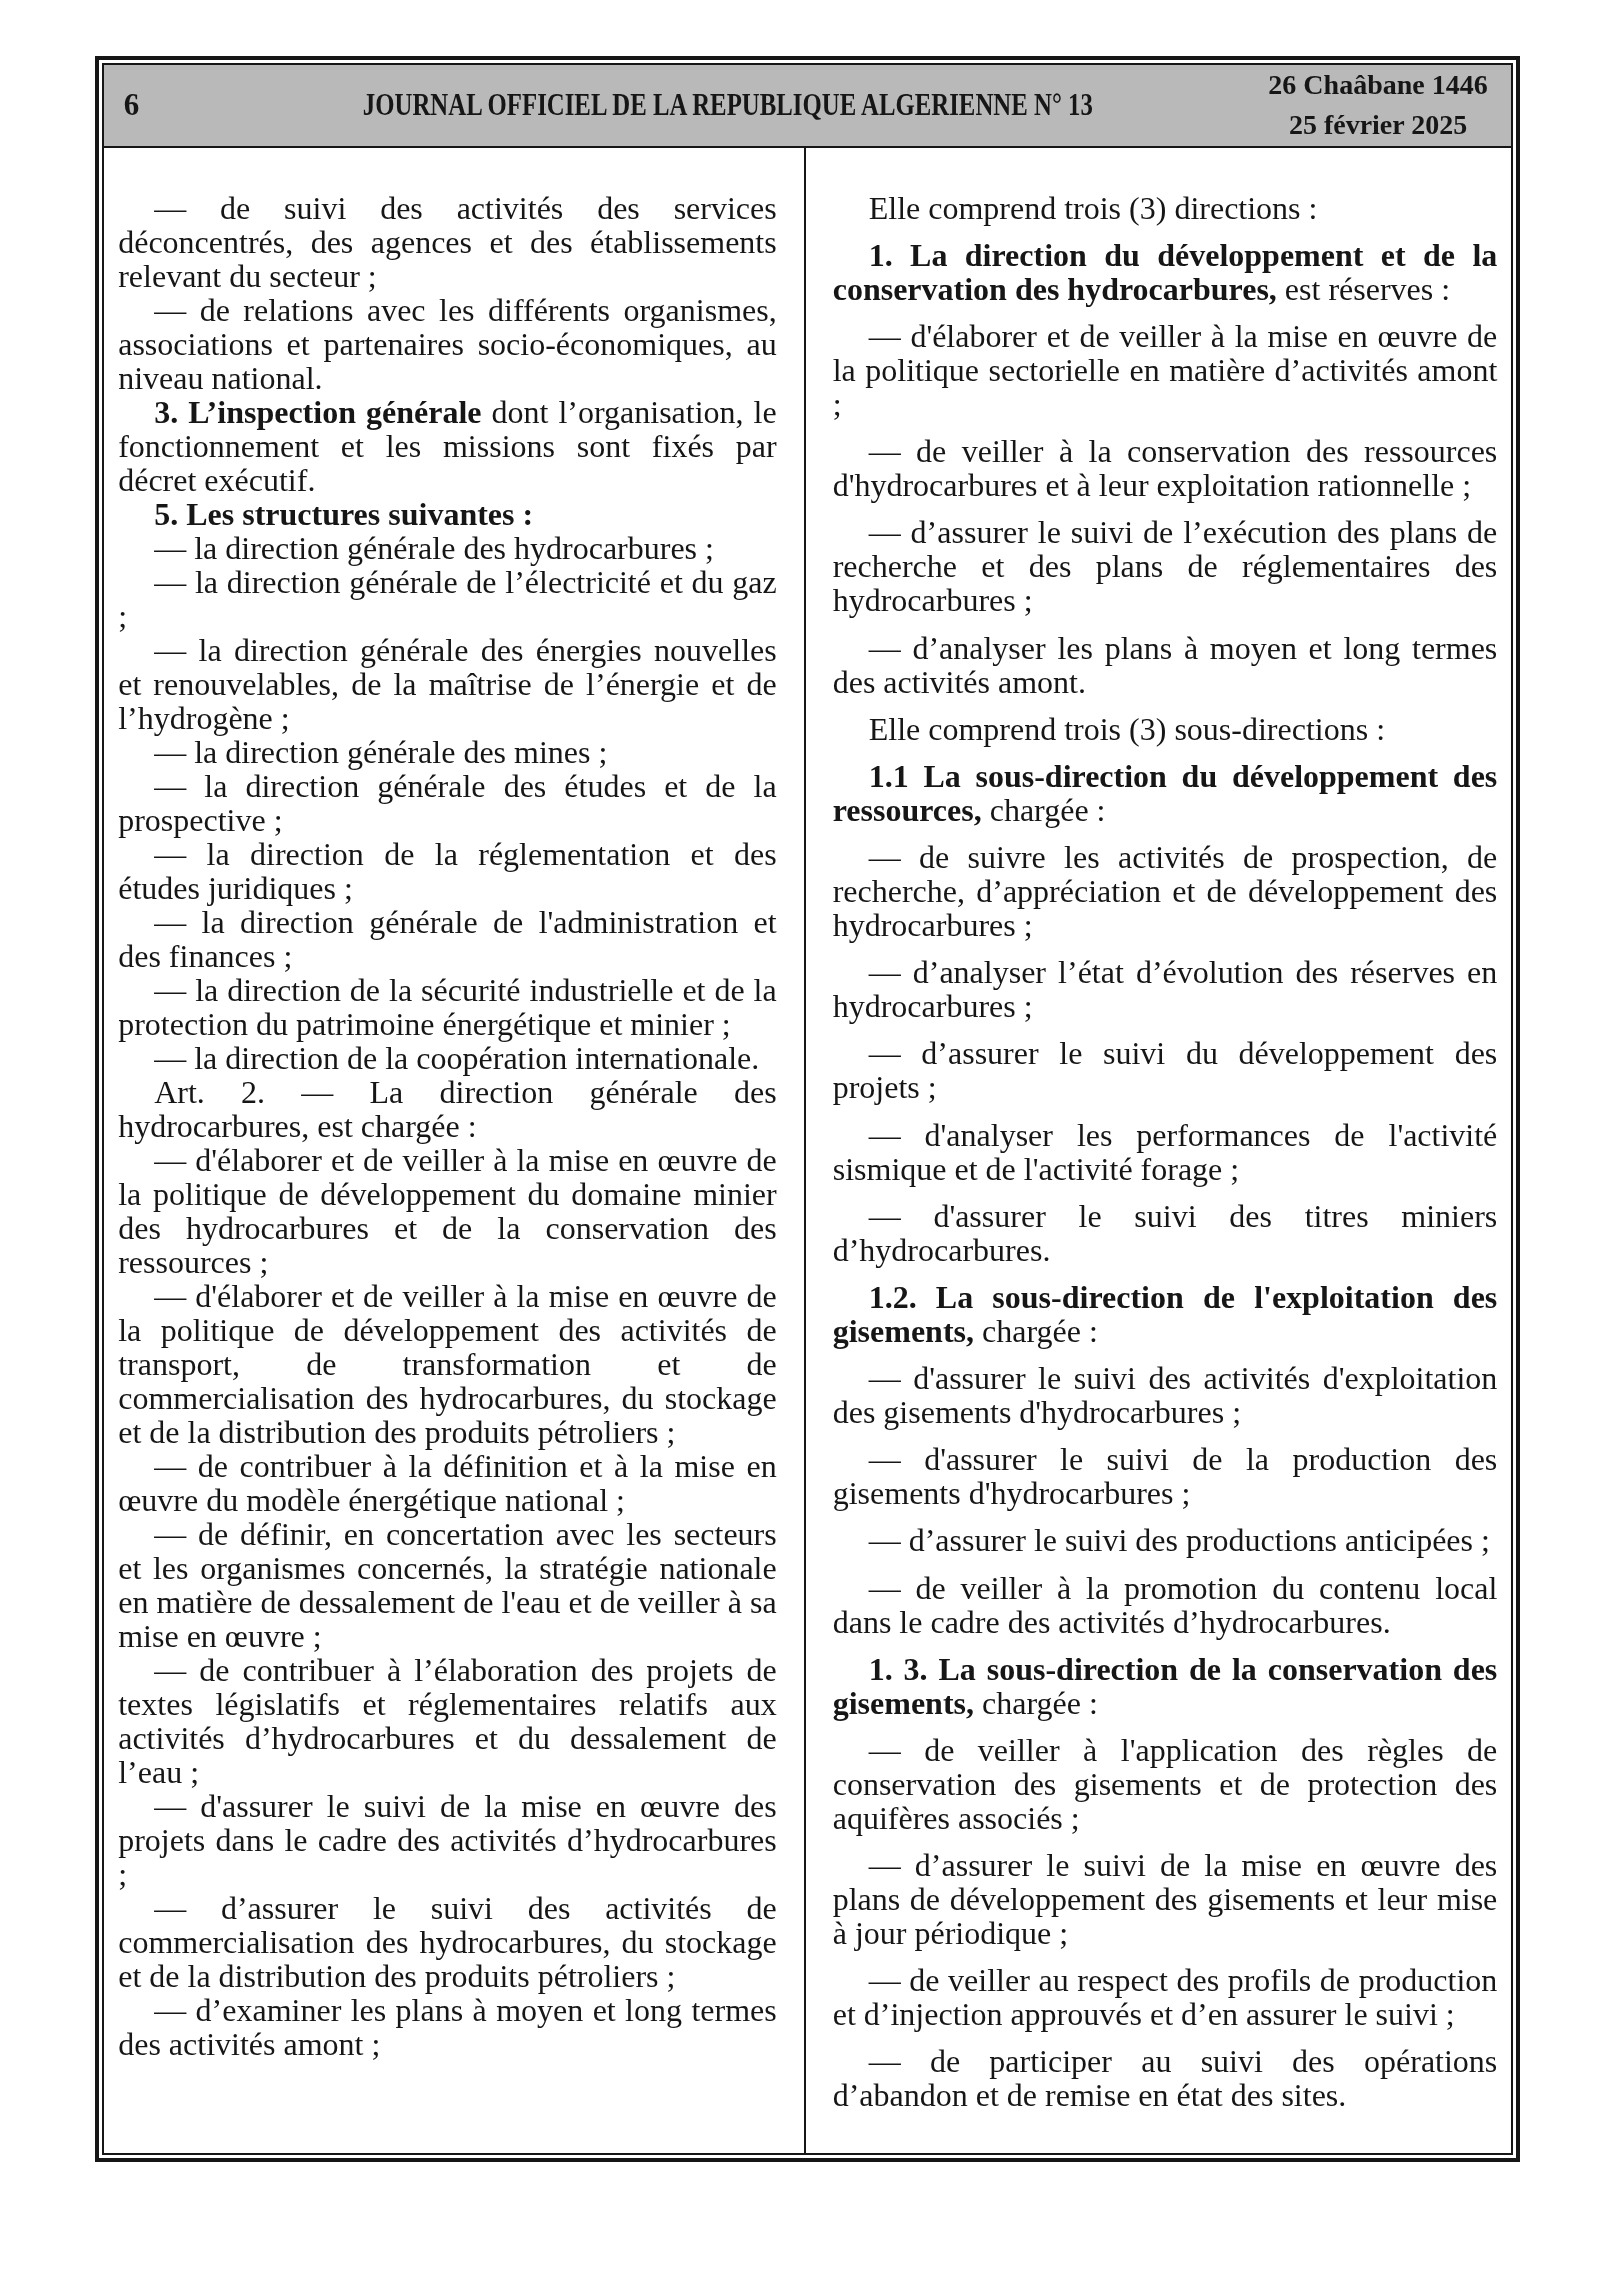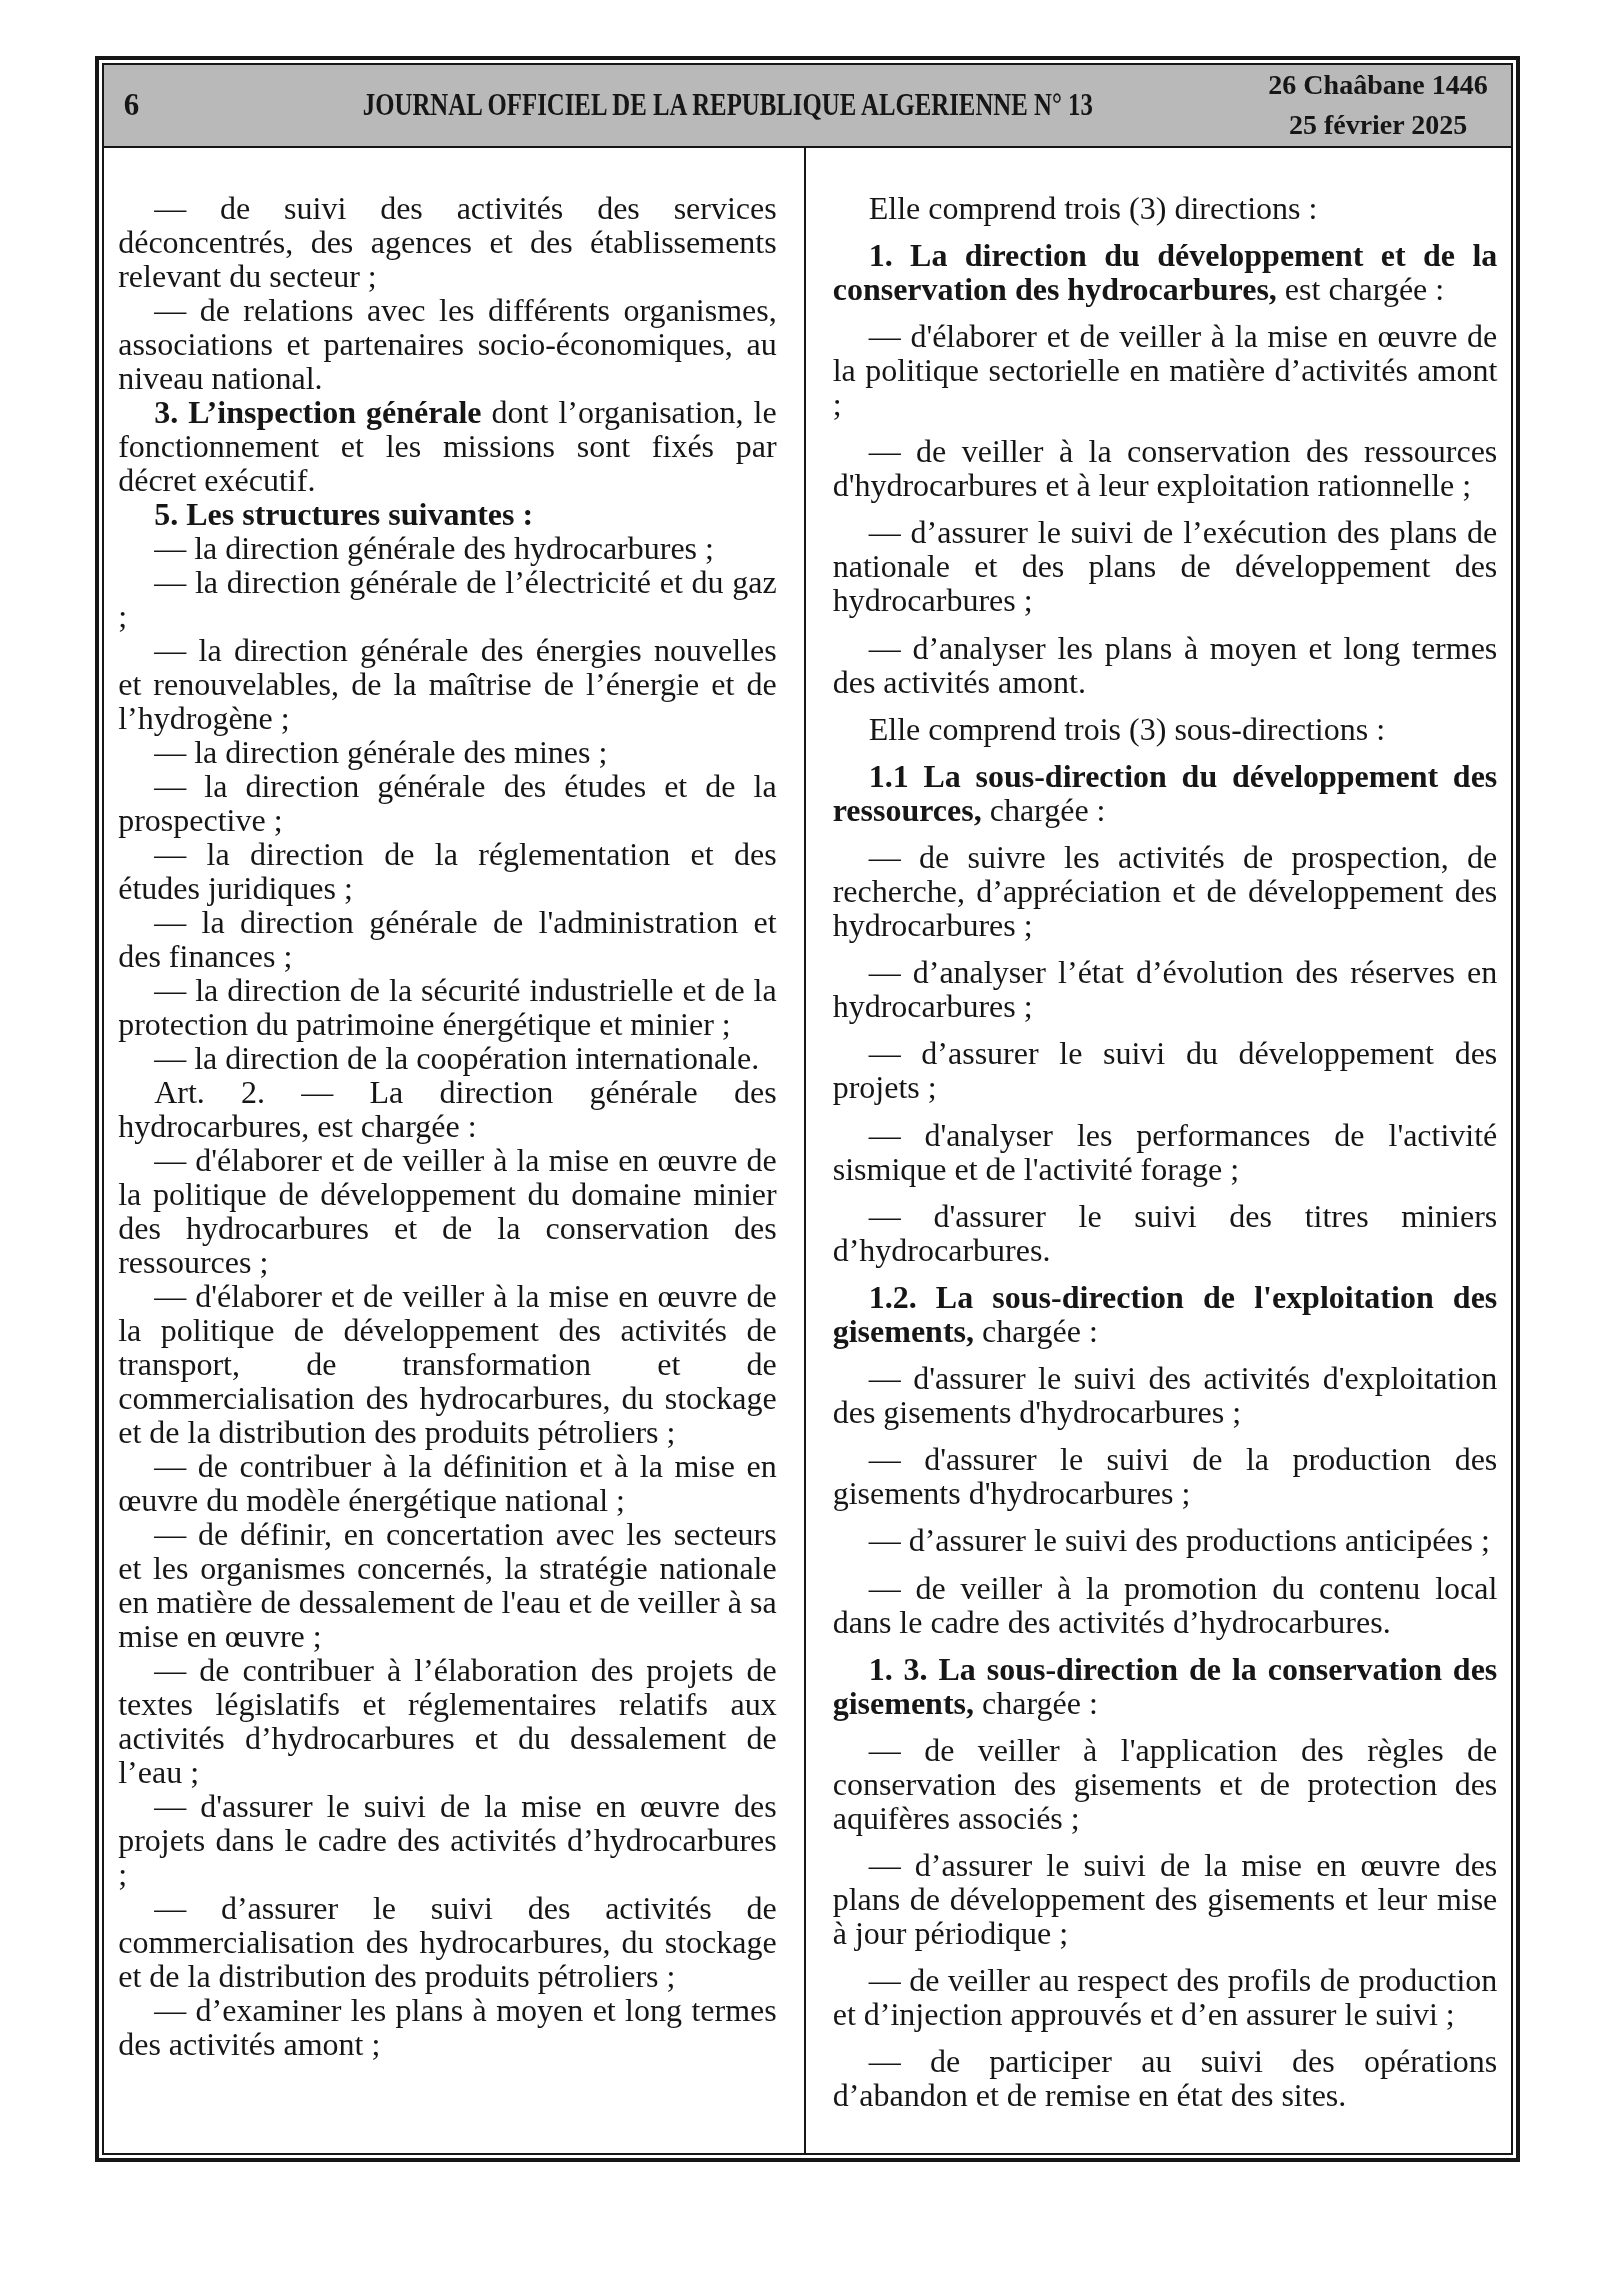--- a/index.html
+++ b/index.html
@@ -85,24 +85,24 @@
             <p><span>— de définir, en concertation avec les secteurs et les organismes concernés, la stratégie nationale en matière de dessalement de l'eau et de veiller à sa mise en œuvre ;</span></p>
             <p><span>— de contribuer à l’élaboration des projets de textes législatifs et réglementaires relatifs aux activités d’hydrocarbures et du dessalement de l’eau ;</span></p>
             <p><span>— d'assurer le suivi de la mise en œuvre des projets dans le cadre des activités d’hydrocarbures ;</span></p>
             <p><span>— d’assurer le suivi des activités de commercialisation des hydrocarbures, du stockage et de la distribution des produits pétroliers ;</span></p>
             <p><span>— d’examiner les plans à moyen et long termes des activités amont ;</span></p>
           </div>
       </div>
       <div class="col col-right">
         <div class="stack">
             <p><span>Elle comprend trois (3) directions :</span></p>
-            <p><span class="bold">1. La direction du développement et de la conservation des hydrocarbures,</span><span> est chargée :</span></p>
+            <p><span class="bold">1. La direction du développement et de la conservation des hydrocarbures,</span><span> est réserves :</span></p>
             <p><span>— d'élaborer et de veiller à la mise en œuvre de la politique sectorielle en matière d’activités amont ;</span></p>
             <p><span>— de veiller à la conservation des ressources d'hydrocarbures et à leur exploitation rationnelle ;</span></p>
-            <p><span>— d’assurer le suivi de l’exécution des plans de nationale et des plans de développement des hydrocarbures ;</span></p>
+            <p><span>— d’assurer le suivi de l’exécution des plans de recherche et des plans de réglementaires des hydrocarbures ;</span></p>
             <p><span>— d’analyser les plans à moyen et long termes des activités amont.</span></p>
             <p><span>Elle comprend trois (3) sous-directions :</span></p>
             <p><span class="bold">1.1 La sous-direction du développement des ressources,</span><span> chargée :</span></p>
             <p><span>— de suivre les activités de prospection, de recherche, d’appréciation et de développement des hydrocarbures ;</span></p>
             <p><span>— d’analyser l’état d’évolution des réserves en hydrocarbures ;</span></p>
             <p><span>— d’assurer le suivi du développement des projets ;</span></p>
             <p><span>— d'analyser les performances de l'activité sismique et de l'activité forage ;</span></p>
             <p><span>— d'assurer le suivi des titres miniers d’hydrocarbures.</span></p>
             <p><span class="bold">1.2. La sous-direction de l'exploitation des gisements,</span><span> chargée :</span></p>
             <p><span>— d'assurer le suivi des activités d'exploitation des gisements d'hydrocarbures ;</span></p>

